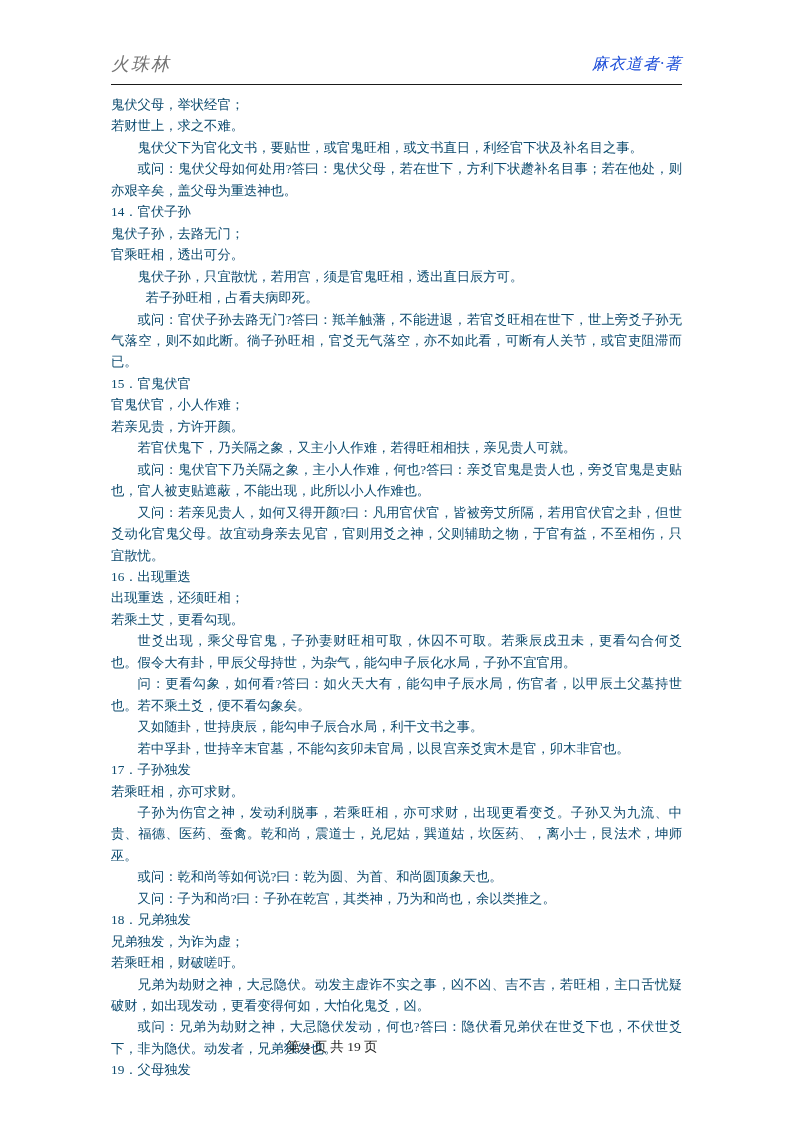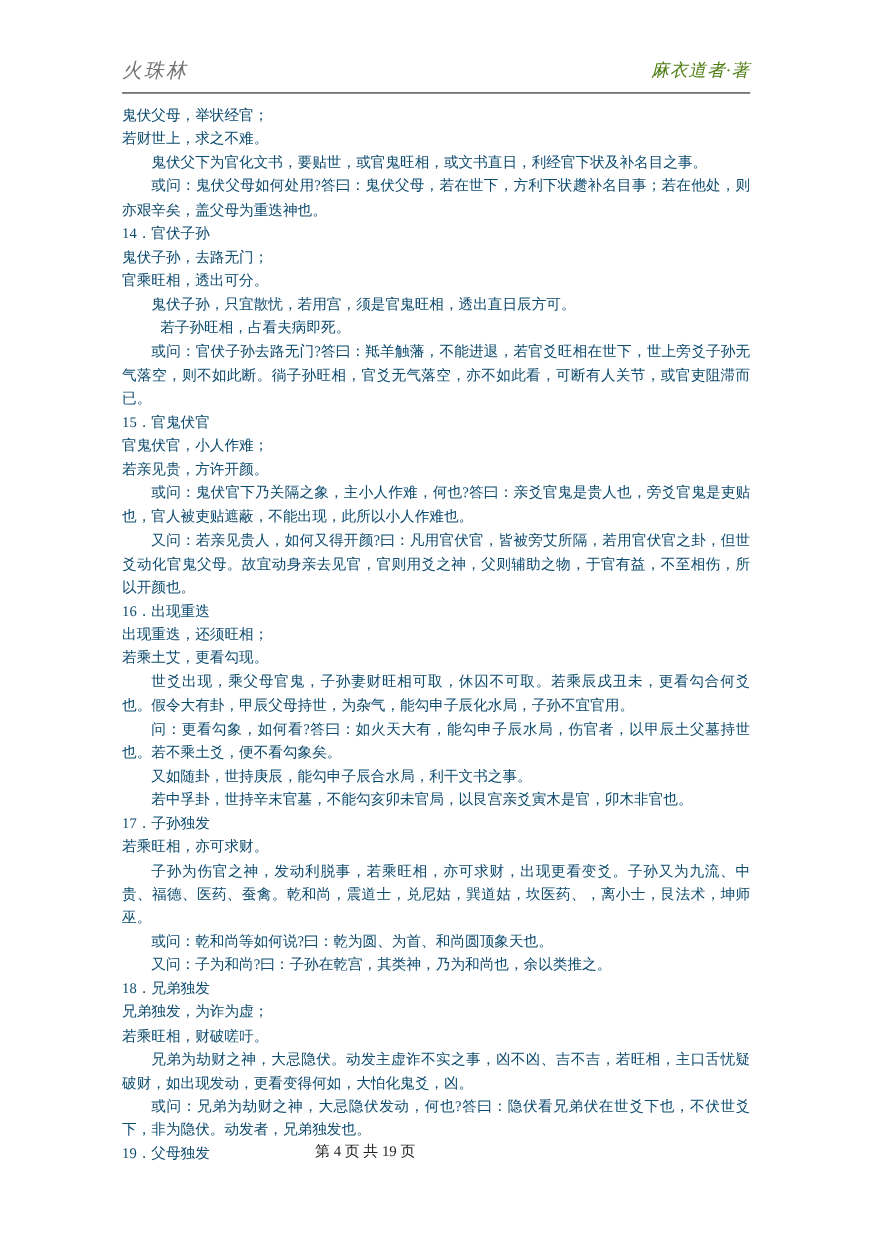--- a/index.html
+++ b/index.html
@@ -62,39 +62,40 @@
     font-size: 13.5px;
     color: #1f1f1f;
   }
 </style>
 </head>
 <body>
 
 <div class="page">
   <div class="header">
     <span class="header-title" style="color: #737373;">火珠林</span>
-    <span class="header-author" style="color: #4d7c0f;">麻衣道者·著</span>
+    <span class="header-author" style="color: #1d4ed8;">麻衣道者·著</span>
   </div>
 
   <div class="doc-body" style="color: #0c4a6e;">
       <p class="para plain">鬼伏父母，举状经官；</p>
       <p class="para plain">若财世上，求之不难。</p>
       <p class="para indent">鬼伏父下为官化文书，要贴世，或官鬼旺相，或文书直日，利经官下状及补名目之事。</p>
       <p class="para indent">或问：鬼伏父母如何处用?答曰：鬼伏父母，若在世下，方利下状趱补名目事；若在他处，则亦艰辛矣，盖父母为重迭神也。</p>
       <p class="para heading">14．官伏子孙</p>
       <p class="para plain">鬼伏子孙，去路无门；</p>
       <p class="para plain">官乘旺相，透出可分。</p>
       <p class="para indent">鬼伏子孙，只宜散忧，若用宫，须是官鬼旺相，透出直日辰方可。</p>
       <p class="para indent-deep">若子孙旺相，占看夫病即死。</p>
       <p class="para indent">或问：官伏子孙去路无门?答曰：羝羊触藩，不能进退，若官爻旺相在世下，世上旁爻子孙无气落空，则不如此断。徜子孙旺相，官爻无气落空，亦不如此看，可断有人关节，或官吏阻滞而已。</p>
       <p class="para heading">15．官鬼伏官</p>
       <p class="para plain">官鬼伏官，小人作难；</p>
       <p class="para plain">若亲见贵，方许开颜。</p>
+      <p class="para indent">若官伏鬼下，乃关隔之象，又主小人作难，若得旺相相扶，亲见贵人可就。</p>
       <p class="para indent">或问：鬼伏官下乃关隔之象，主小人作难，何也?答曰：亲爻官鬼是贵人也，旁爻官鬼是吏贴也，官人被吏贴遮蔽，不能出现，此所以小人作难也。</p>
-      <p class="para indent">又问：若亲见贵人，如何又得开颜?曰：凡用官伏官，皆被旁艾所隔，若用官伏官之卦，但世爻动化官鬼父母。故宜动身亲去见官，官则用爻之神，父则辅助之物，于官有益，不至相伤，所以开颜也。</p>
+      <p class="para indent">又问：若亲见贵人，如何又得开颜?曰：凡用官伏官，皆被旁艾所隔，若用官伏官之卦，但世爻动化官鬼父母。故宜动身亲去见官，官则用爻之神，父则辅助之物，于官有益，不至相伤，只宜散忧。</p>
       <p class="para heading">16．出现重迭</p>
       <p class="para plain">出现重迭，还须旺相；</p>
       <p class="para plain">若乘土艾，更看勾现。</p>
       <p class="para indent">世爻出现，乘父母官鬼，子孙妻财旺相可取，休囚不可取。若乘辰戌丑未，更看勾合何爻也。假令大有卦，甲辰父母持世，为杂气，能勾申子辰化水局，子孙不宜官用。</p>
       <p class="para indent">问：更看勾象，如何看?答曰：如火天大有，能勾申子辰水局，伤官者，以甲辰土父墓持世也。若不乘土爻，便不看勾象矣。</p>
       <p class="para indent">又如随卦，世持庚辰，能勾申子辰合水局，利干文书之事。</p>
       <p class="para indent">若中孚卦，世持辛末官墓，不能勾亥卯未官局，以艮宫亲爻寅木是官，卯木非官也。</p>
       <p class="para heading">17．子孙独发</p>
       <p class="para plain">若乘旺相，亦可求财。</p>
       <p class="para indent">子孙为伤官之神，发动利脱事，若乘旺相，亦可求财，出现更看变爻。子孙又为九流、中贵、福德、医药、蚕禽。乾和尚，震道士，兑尼姑，巽道姑，坎医药、，离小士，艮法术，坤师巫。</p>

